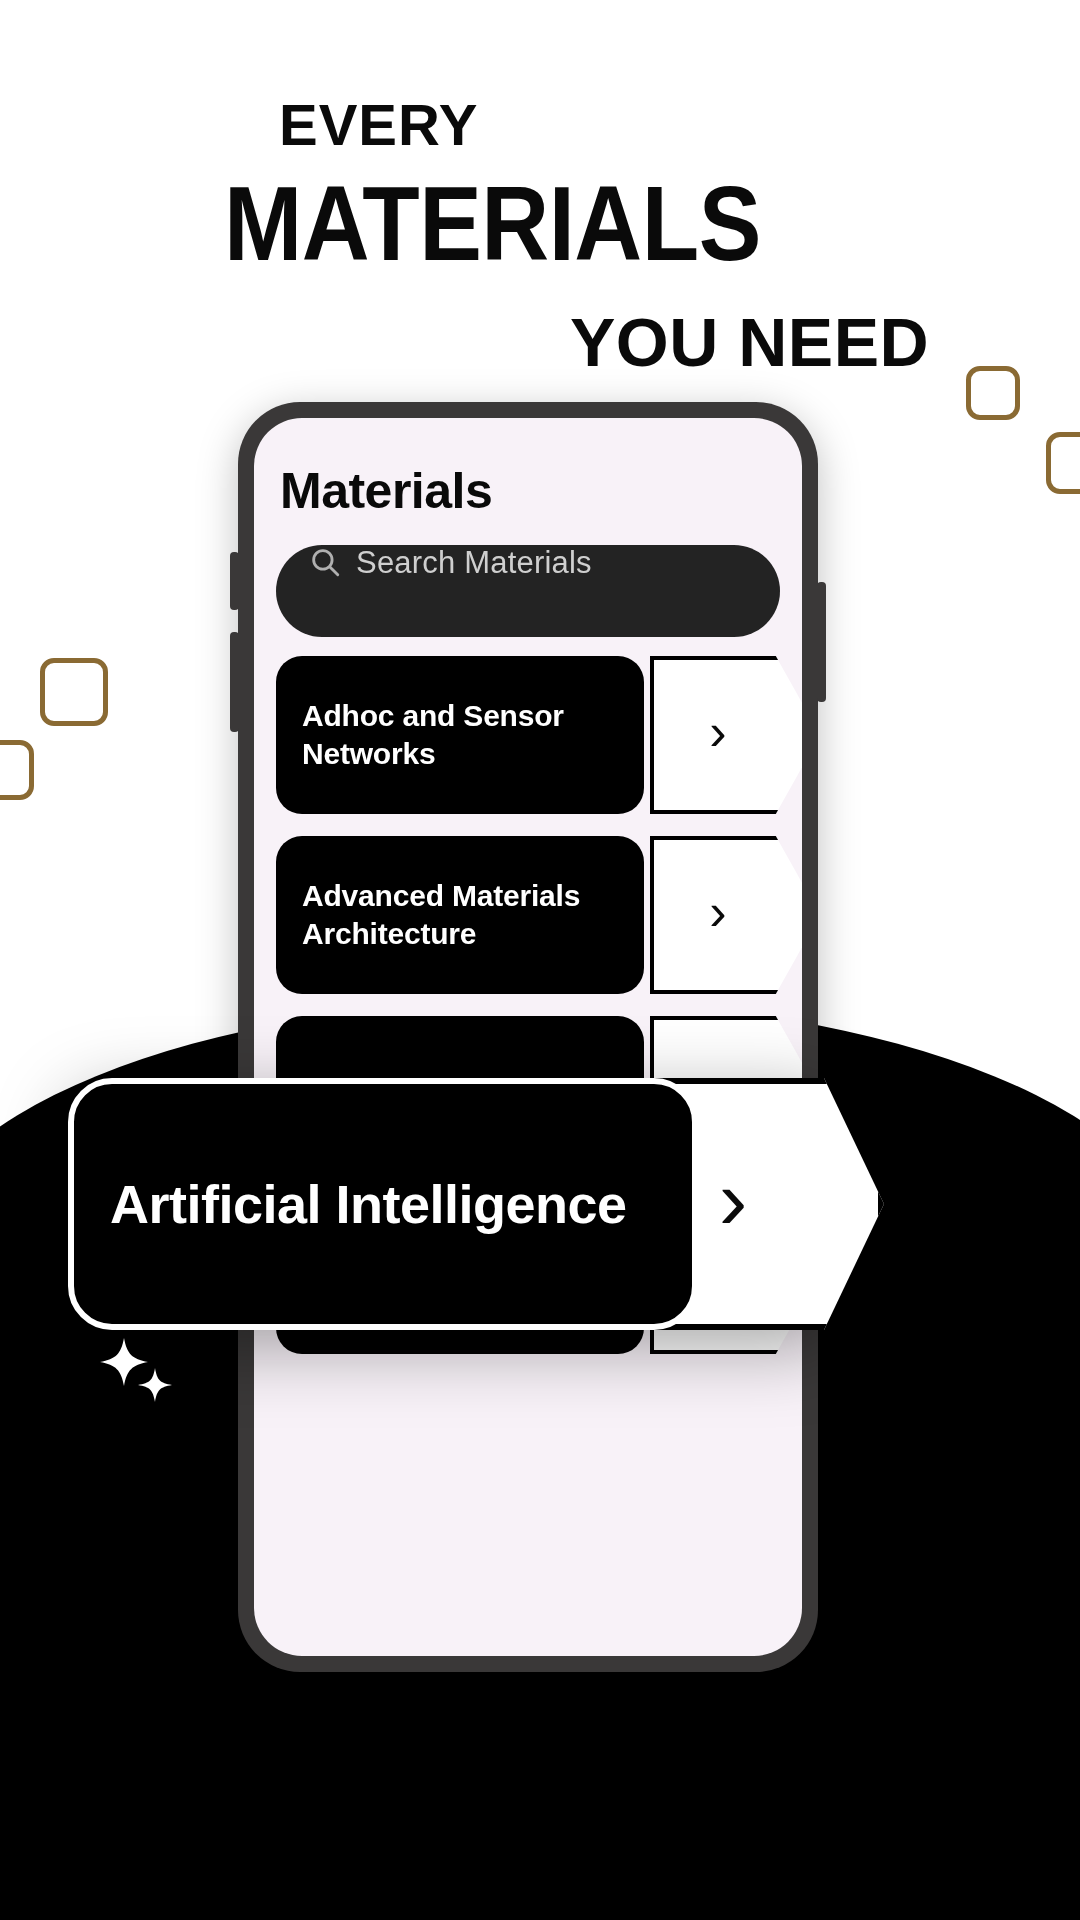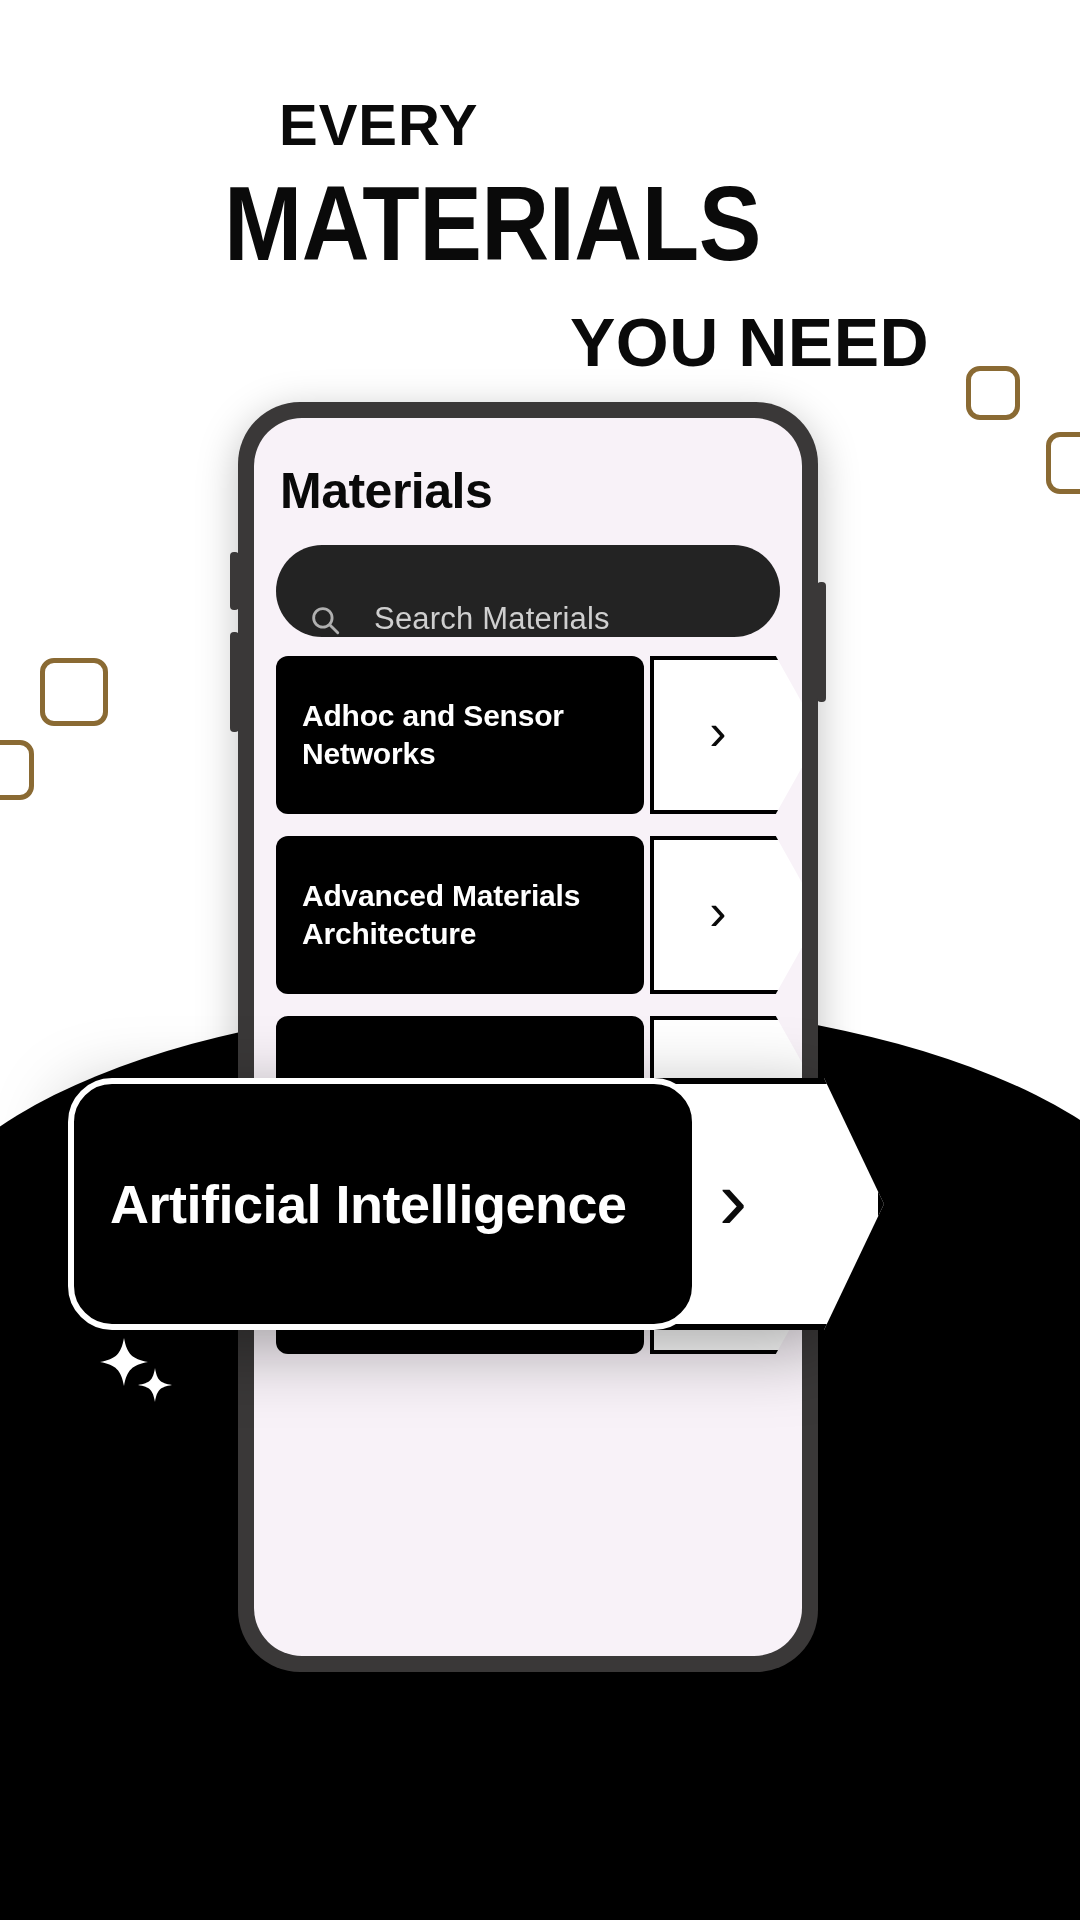--- a/index.html
+++ b/index.html
@@ -123,23 +123,23 @@
 
   
   .searchbar {
     position: absolute;
     left: 22px; top: 127px;
     width: 504px;
     height: 92px;
     background: #232323;
     border-radius: 46px;
     display: flex;
-    align-items: flex-end;
+    align-items: flex-start;
     padding-left: 32px;
-    gap: 32px;
+    gap: 14px;
   }
   .search-icon svg { display: block; }
   .search-ph {
     font-size: 31px;
     color: #cfcfcf;
     font-weight: 400;
     letter-spacing: 0.2px;
   }
 
   
@@ -166,21 +166,21 @@
     align-items: center;
     justify-content: center;
     padding-right: 34px;
   }
   .card-body {
     position: absolute;
     left: 0; top: 0;
     width: 368px;
     height: 158px;
     background: #000000;
-    border-radius: 12px;
+    border-radius: 26px;
     display: flex;
     align-items: center;
     padding: 0 0 0 26px;
   }
   .card-label {
     color: #ffffff;
     font-size: 30px;
     font-weight: 700;
     line-height: 1.28;
     letter-spacing: -0.2px;

